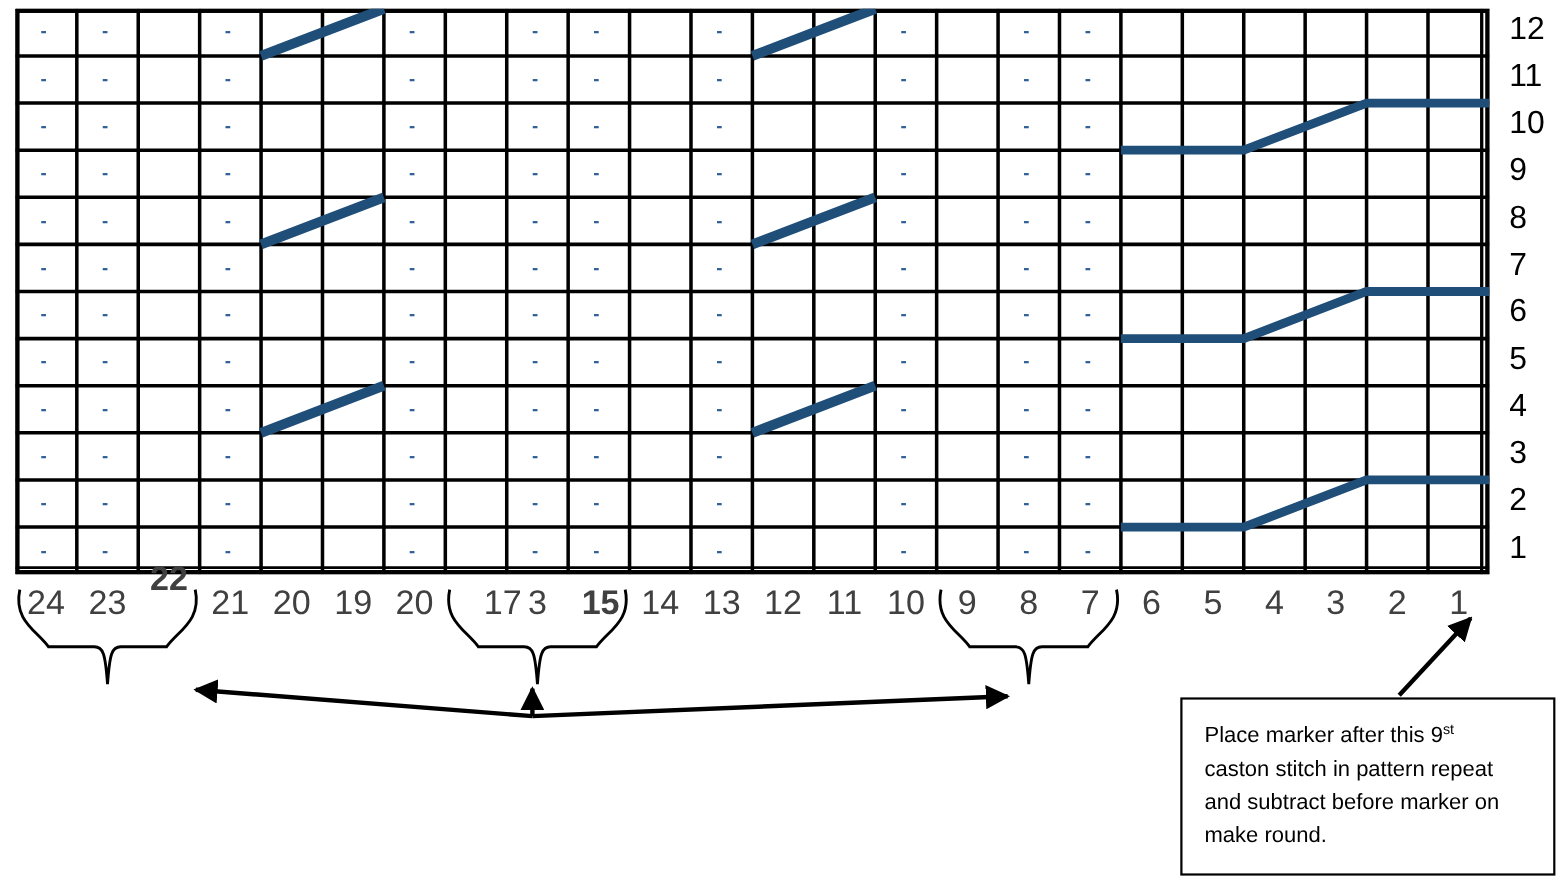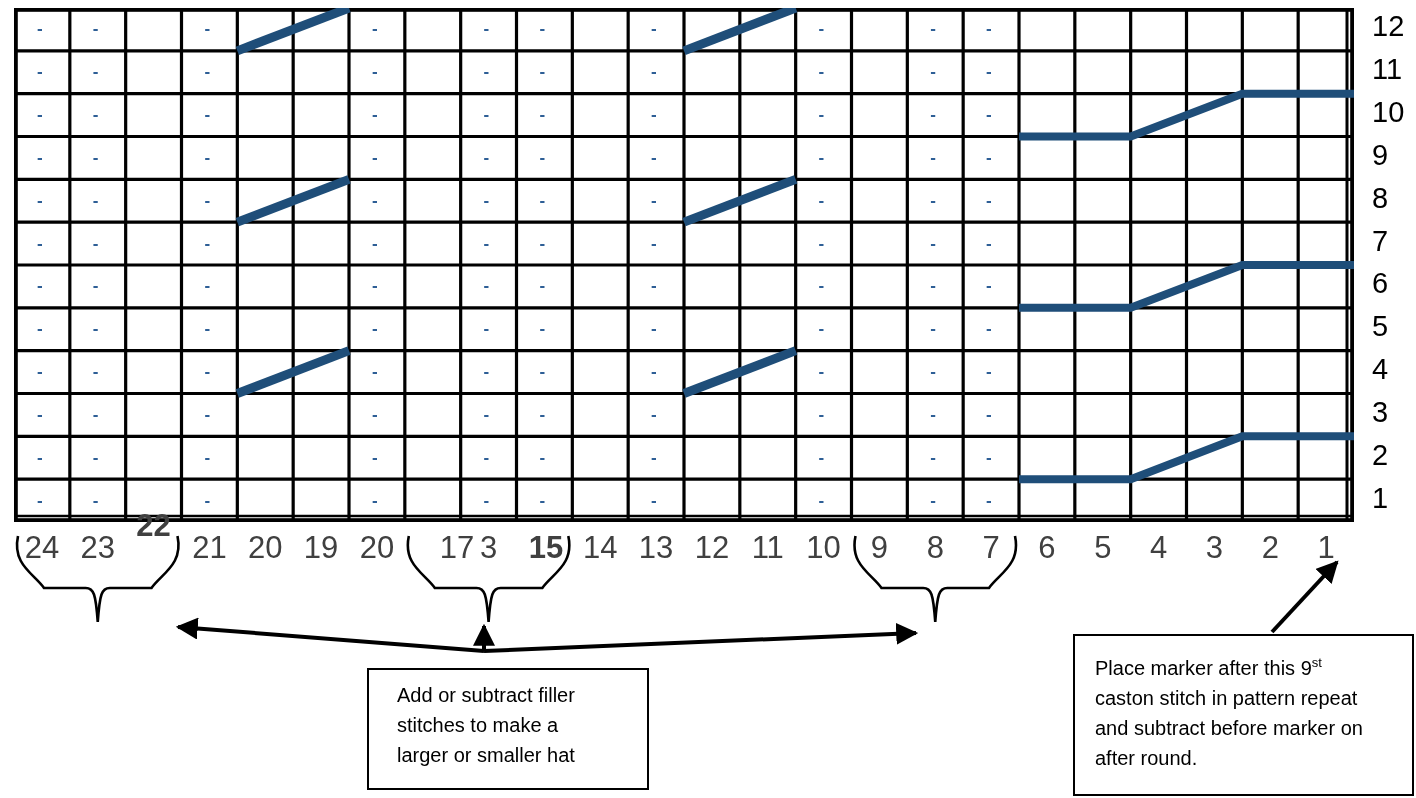--- a/index.html
+++ b/index.html
@@ -260,26 +260,21 @@
         <marker id="ah" viewBox="0 0 10 10" refX="9" refY="5" markerWidth="5.5" markerHeight="5.5" orient="auto-start-reverse">
           <path d="M 0 0 L 10 5 L 0 10 z" fill="#000"></path>
         </marker>
       </defs>
       <line x1="484" y1="651" x2="178" y2="627" stroke="#000" stroke-width="4" marker-end="url(#ah)"></line>
       <line x1="484" y1="651" x2="916" y2="633" stroke="#000" stroke-width="4" marker-end="url(#ah)"></line>
       <line x1="484" y1="651" x2="484" y2="626" stroke="#000" stroke-width="4" marker-end="url(#ah)"></line>
       <line x1="1272" y1="632" x2="1337" y2="562" stroke="#000" stroke-width="4" marker-end="url(#ah)"></line>
     </svg>
 
-  <div class="textbox" id="filler-box">
-    <p>Add or subtract filler</p>
-    <p>stitches to make a</p>
-    <p>larger or smaller hat</p>
-  </div>
 
   <div class="textbox" id="marker-box">
     <p><span>Place marker after this 9</span><sup>st</sup></p>
     <p>caston stitch in pattern repeat</p>
     <p>and subtract before marker on</p>
-    <p>after round.</p>
+    <p>make round.</p>
   </div>
 
 </div>
 
 </body></html>

